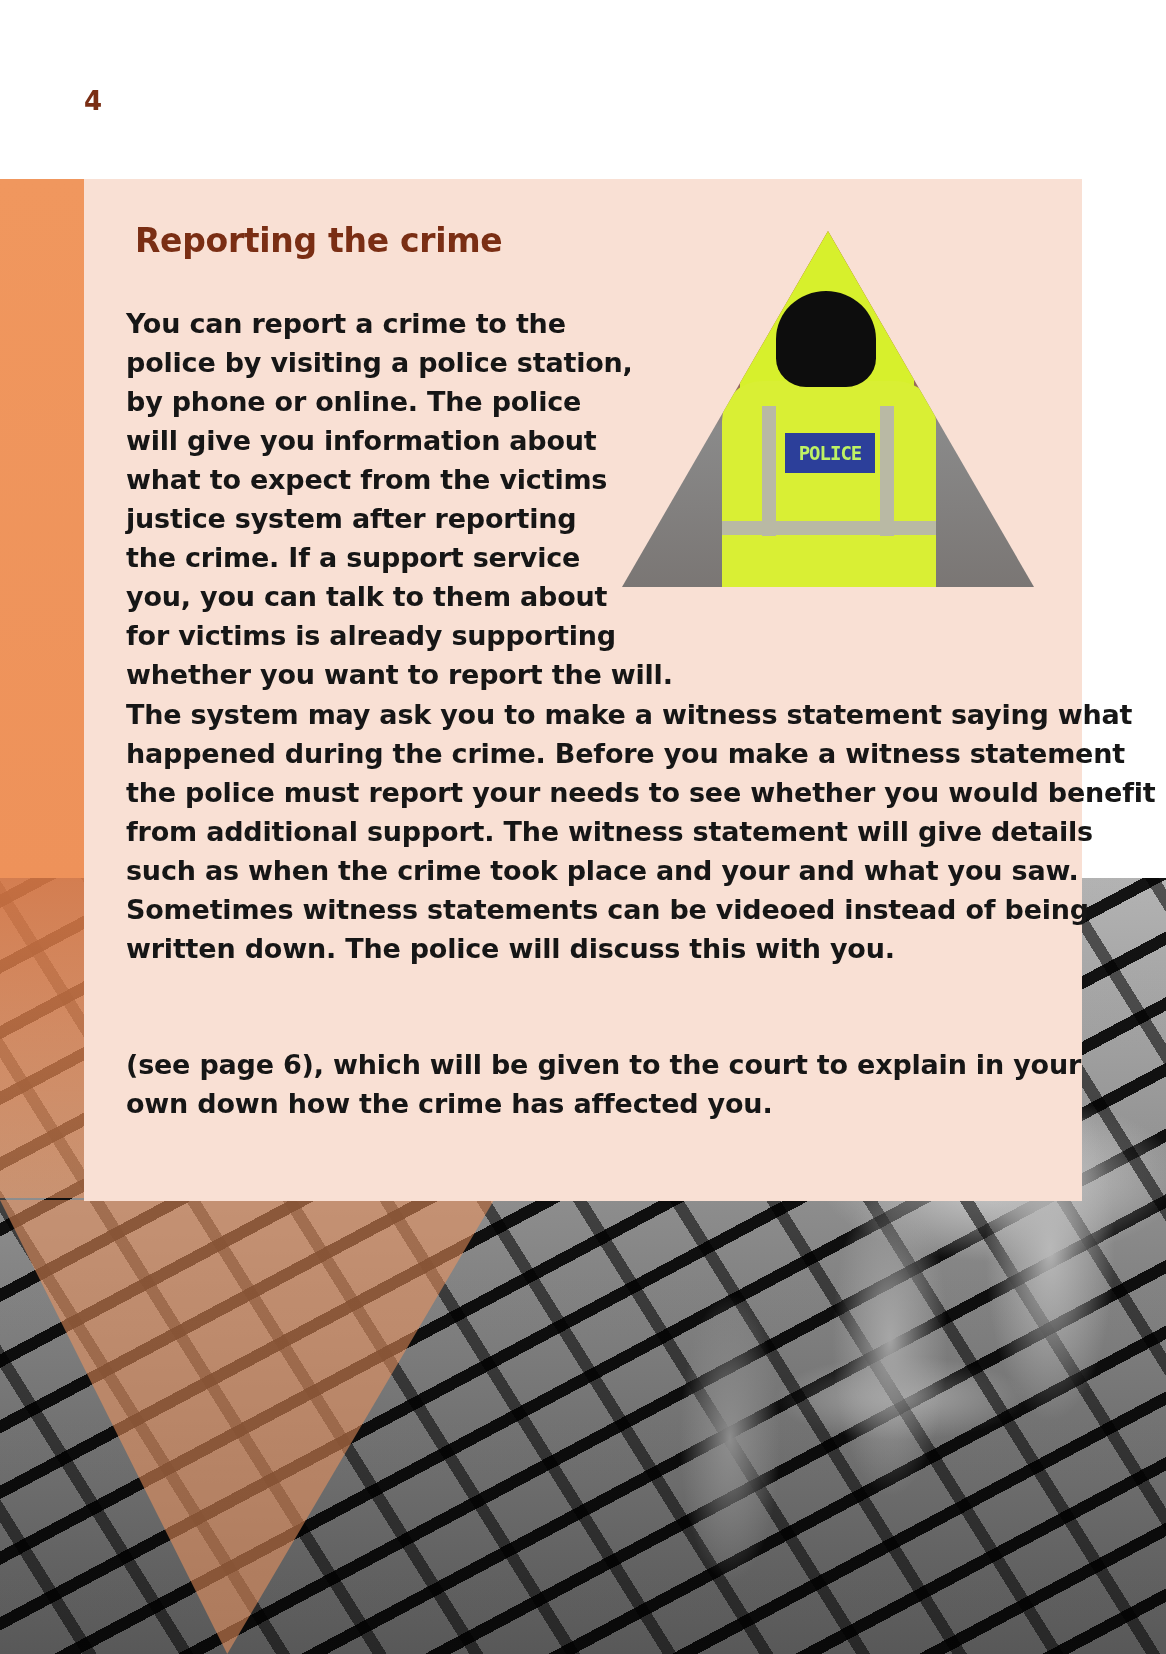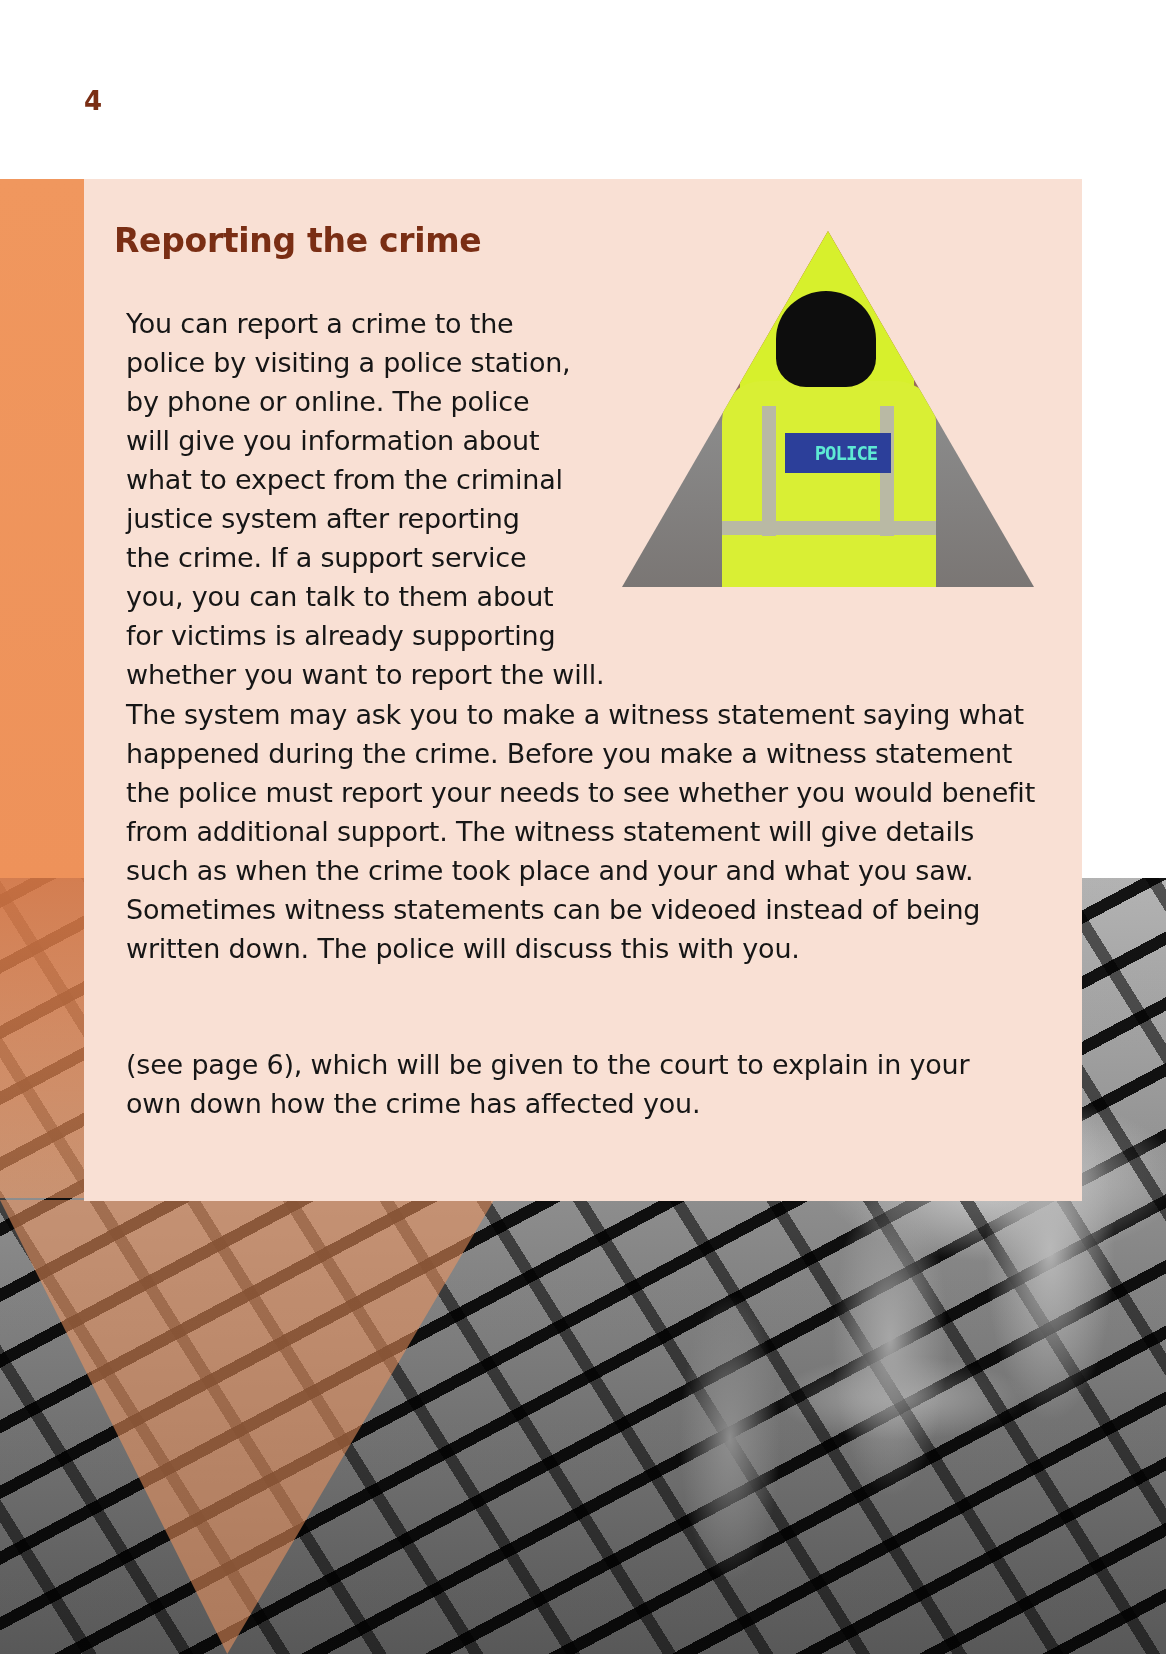--- a/index.html
+++ b/index.html
@@ -44,26 +44,26 @@
     .down-triangle-tint {
       position: absolute; left: 0; top: 1200px; width: 494px; height: 454px;
       background: rgba(243,150,95,0.55);
       clip-path: polygon(0 0, 100% 0, 46% 100%);
     }
     .panel {
       position: absolute; left: 84px; top: 179px; width: 998px; height: 1022px;
       background: #f9e0d4;
     }
     .panel-title {
-      position: absolute; left: 30px; top: 42px;
+      position: absolute; left: 51px; top: 42px;
       font-size: 33px; font-weight: bold; color: #7a2e14; letter-spacing: -0.3px;
     }
     .body-text {
       position: absolute; color: #161616;
-      font-size: 27px; line-height: 39px; letter-spacing: -0.2px;
+      font-size: 27px; line-height: 39px; letter-spacing: -0.2px; font-weight: bold;
     }
     .para1 { left: 42px; top: 125px; width: 520px; }
     .para2 { left: 42px; top: 516px; width: 930px; }
     .para3 { left: 42px; top: 866px; width: 880px; }
     .body-text .line { display: block; white-space: nowrap; }
     .police-photo {
       position: absolute; left: 538px; top: 52px; width: 412px; height: 356px;
       clip-path: polygon(50% 0, 100% 100%, 0 100%);
       background:
         radial-gradient(ellipse 50px 55px at 206px 110px, #0c0c0c 85%, transparent 88%),
@@ -82,23 +82,23 @@
       position: absolute; top: 175px; width: 14px; height: 130px; background: #b9b9a4;
     }
     .police-photo .stripe-v1 { left: 140px; }
     .police-photo .stripe-v2 { left: 258px; }
     .police-photo .helmet {
       position: absolute; left: 154px; top: 60px; width: 100px; height: 96px;
       background: #0d0d0d; border-radius: 50% 50% 30% 30%;
     }
     .police-photo .badge {
       position: absolute; left: 163px; top: 202px; width: 90px; height: 40px;
-      background: #2c3f9a; color: #5eead4;
+      background: #2c3f9a; color: #bef264;
       font-family: "DejaVu Sans Mono", monospace; font-weight: bold;
-      font-size: 19px; line-height: 40px; text-align: center; letter-spacing: -1px; padding-left: 16px;
+      font-size: 19px; line-height: 40px; text-align: center; letter-spacing: -1px;
     }
   </style>
 </head>
 <body>
 
 <div class="page-number">4</div>
 
 <div class="photo-bg">
   <div class="key-shade"></div>
   <div class="hand"></div>
@@ -109,21 +109,21 @@
 <div class="down-triangle-tint"></div>
 
 <div class="panel">
   <h1 class="panel-title" style="margin:0;">Reporting the crime</h1>
 
   <div class="body-text para1">
     <span class="line">You can report a crime to the</span>
     <span class="line">police by visiting a police station,</span>
     <span class="line">by phone or online. The police</span>
     <span class="line">will give you information about</span>
-    <span class="line">what to expect from the criminal</span>
+    <span class="line">what to expect from the victims</span>
     <span class="line">justice system after reporting</span>
     <span class="line">the crime. If a support service</span>
     <span class="line">you, you can talk to them about</span>
     <span class="line">for victims is already supporting</span>
     <span class="line">whether you want to report the will.</span>
   </div>
 
   <div class="police-photo">
     <div class="jacket"></div>
     <div class="stripe-v1"></div>

